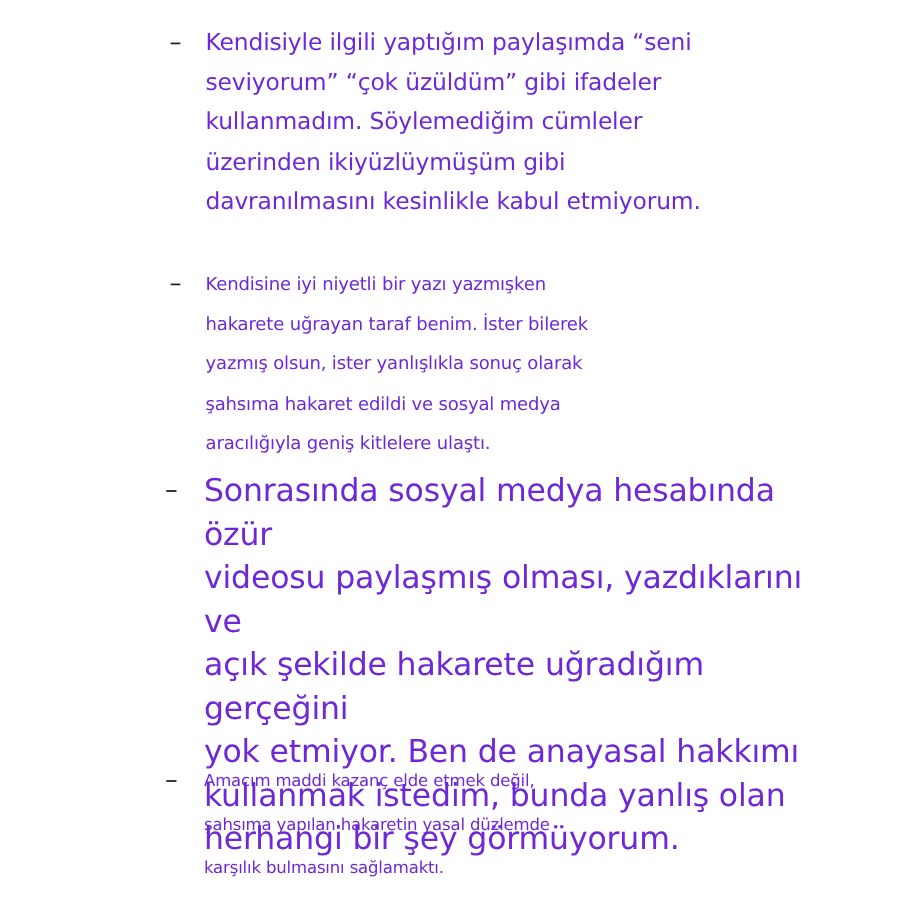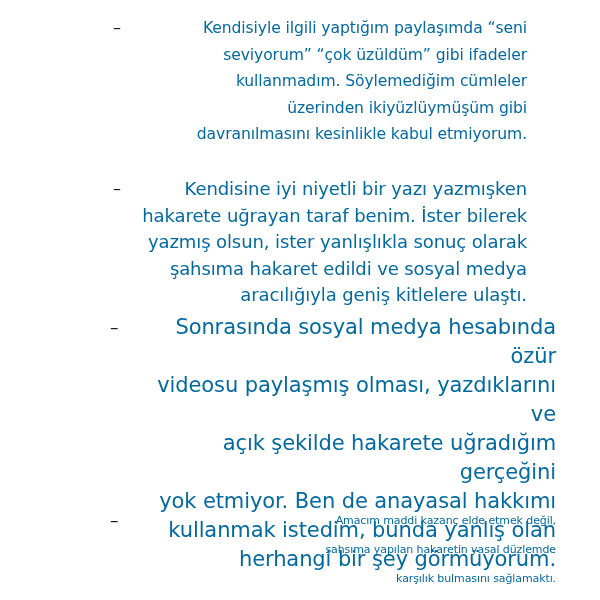--- a/index.html
+++ b/index.html
@@ -26,33 +26,32 @@
       position: absolute;
       display: flex;
       align-items: flex-start;
     }
     .dash {
       flex: 0 0 auto;
       color: #1c1c1e;
     }
     .text {
       white-space: pre-line;
-      color: #0369a1;
+      color: #6d28d9;
       letter-spacing: -0.1px;
-      text-align: right;
     }
     
     #item-0 { left: 113px; top: 15px; }
     #item-0 .dash { width: 24px; font-size: 16px; line-height: 26.5px; }
     #item-0 .text { font-size: 15.6px; line-height: 26.5px; width: 390px; }
 
     
     #item-1 { left: 113px; top: 176px; }
     #item-1 .dash { width: 24px; font-size: 16px; line-height: 26.5px; }
-    #item-1 .text { font-size: 18px; line-height: 26.5px; width: 390px; }
+    #item-1 .text { font-size: 12px; line-height: 26.5px; width: 390px; }
 
     
     #item-2 { left: 110px; top: 313px; }
     #item-2 .dash { width: 26px; font-size: 17px; line-height: 29px; }
     #item-2 .text { font-size: 21px; line-height: 29px; width: 420px; }
 
     
     #item-3 { left: 110px; top: 506px; }
     #item-3 .dash { width: 26px; font-size: 17px; line-height: 29px; }
     #item-3 .text { font-size: 11px; line-height: 29px; width: 420px; }

